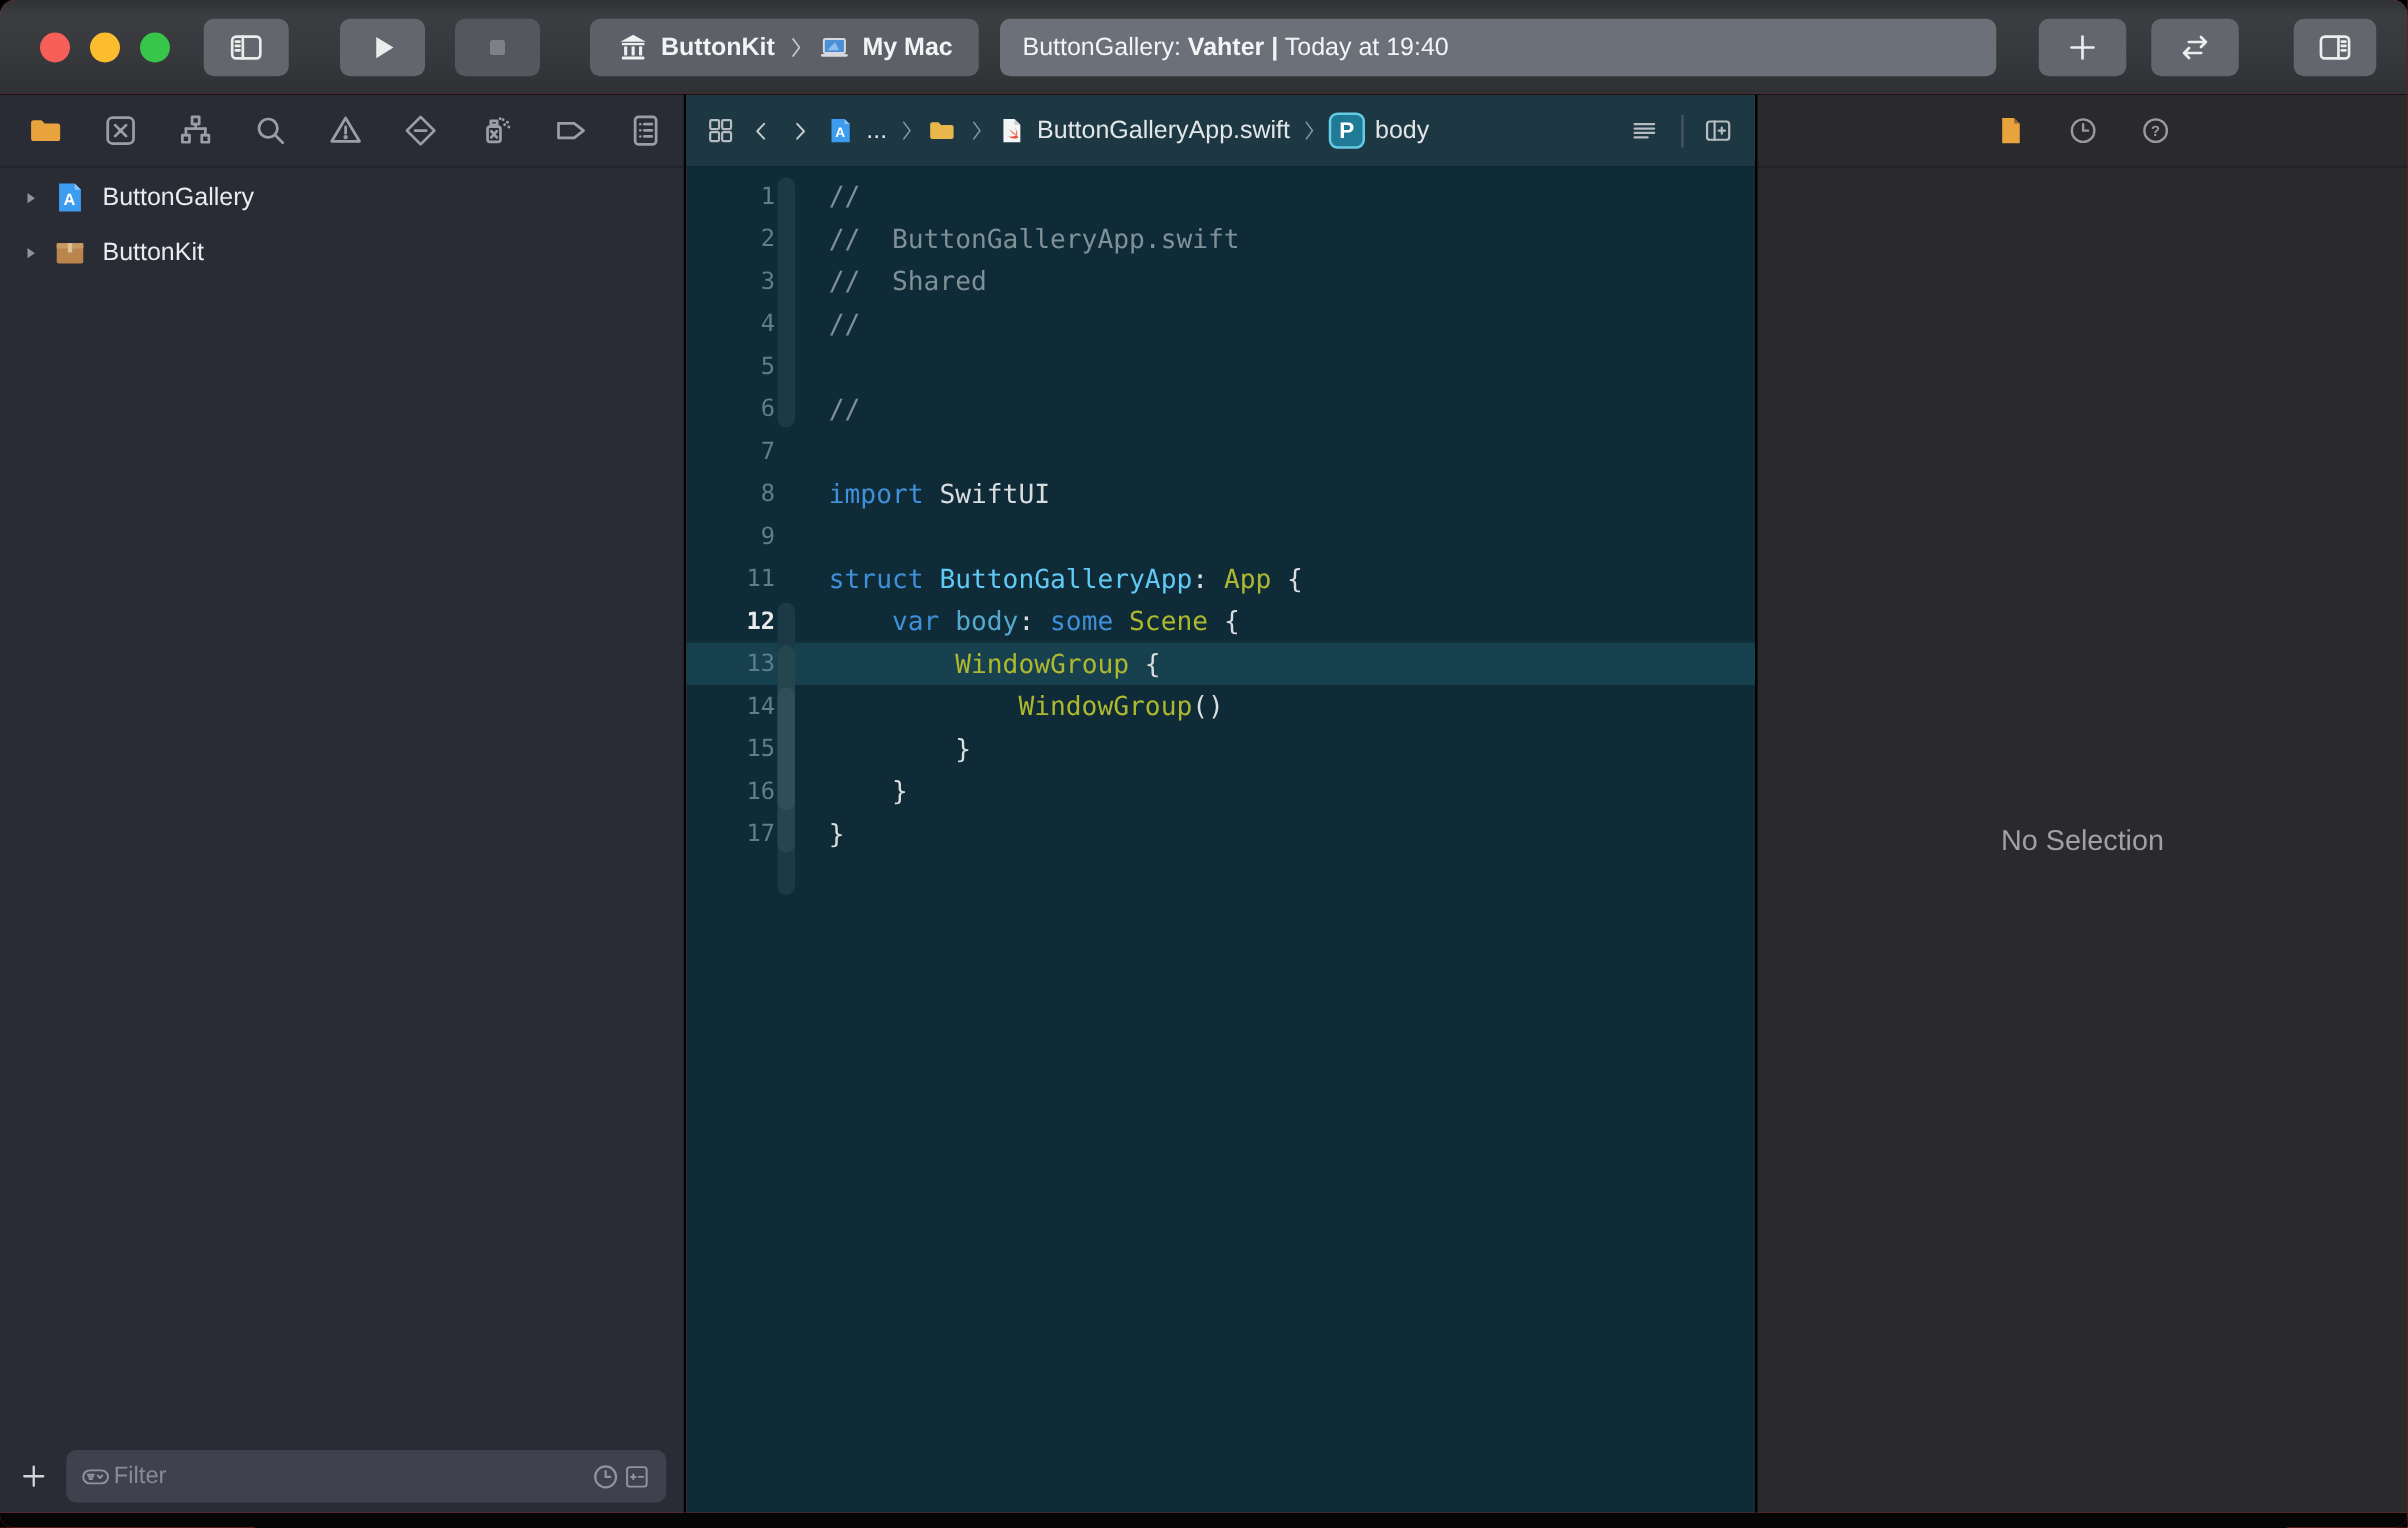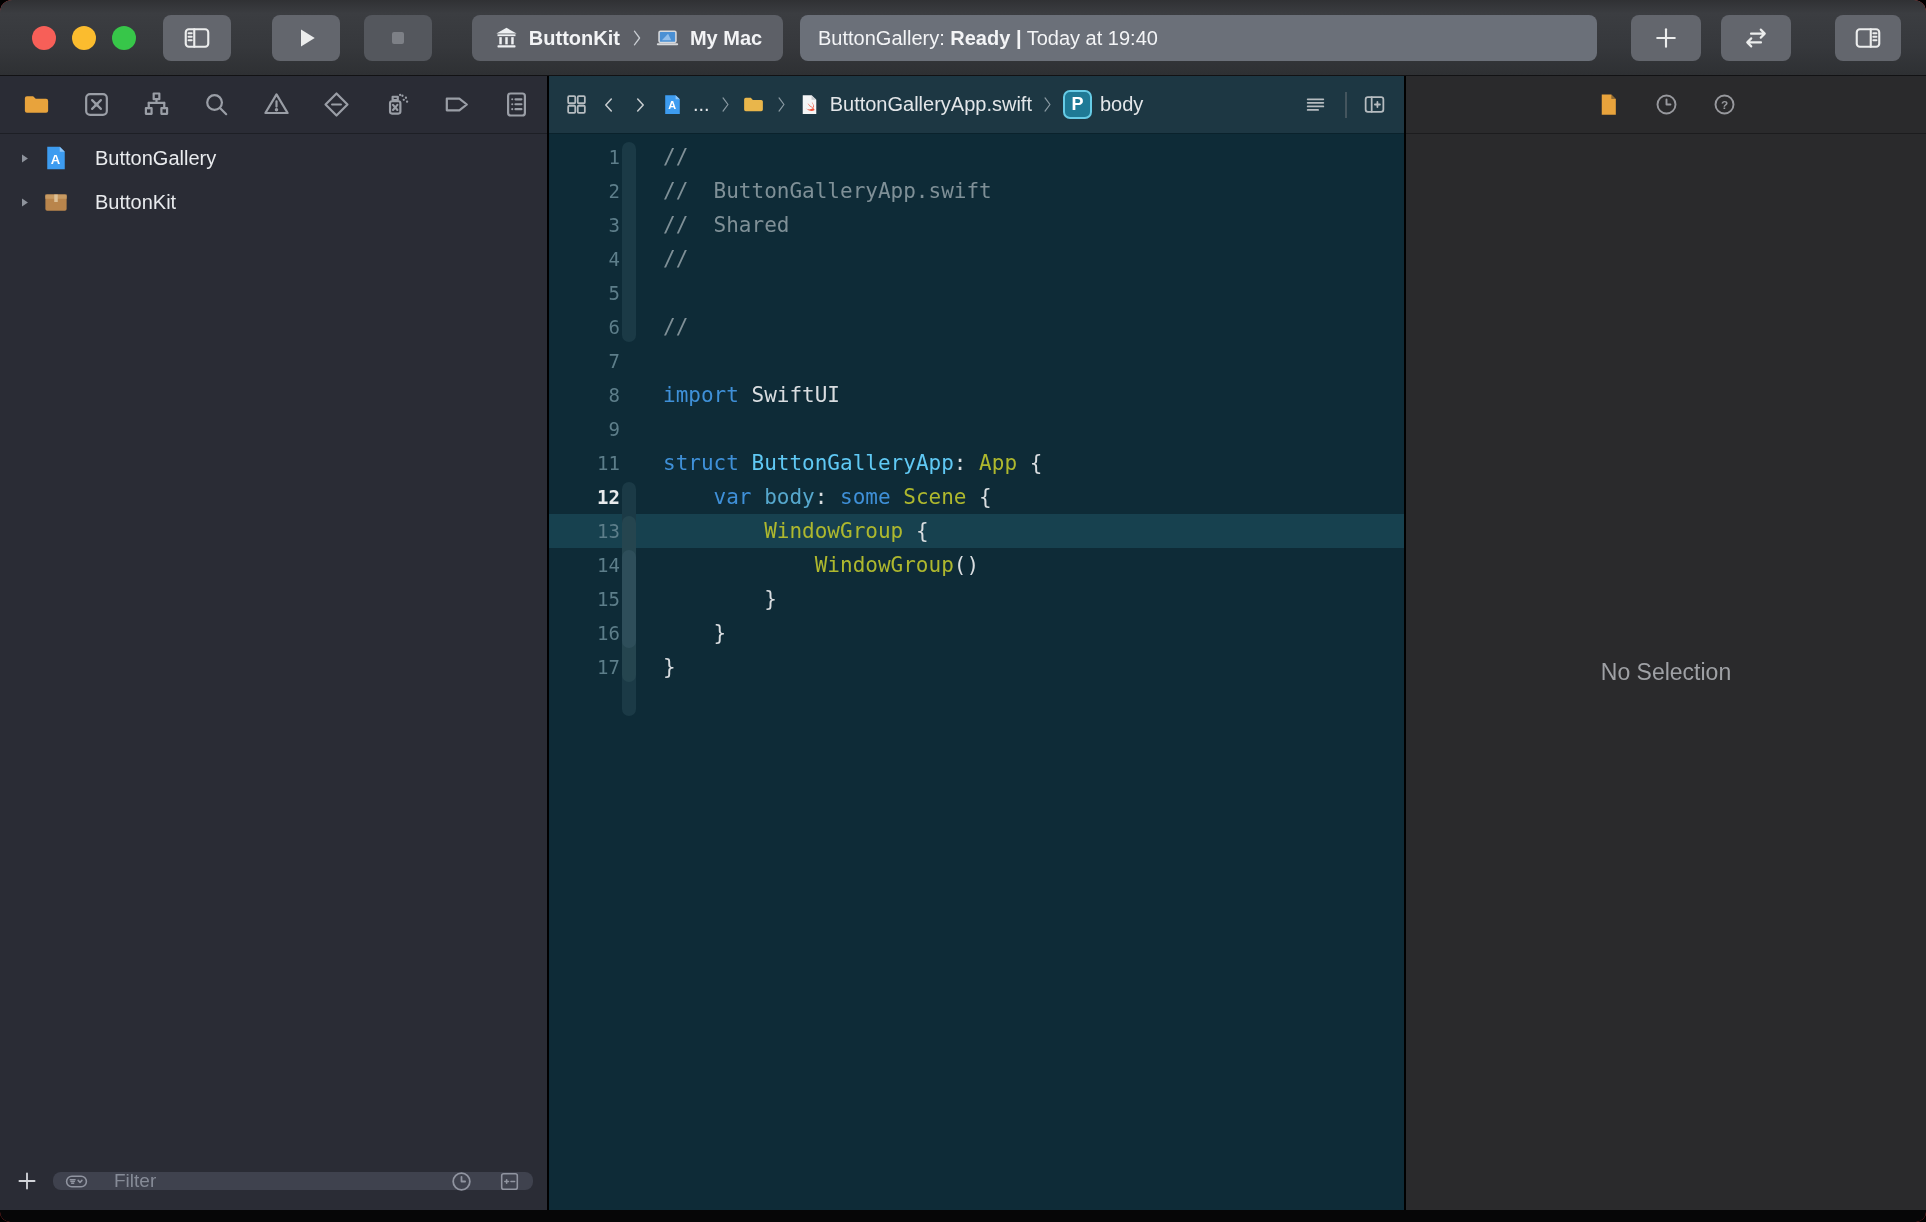--- a/index.html
+++ b/index.html
@@ -21,24 +21,24 @@
   .main{display:flex;height:1134px;}
   .navigator{width:549px;background:#2a2c35;display:flex;flex-direction:column;border-right:2px solid #000;box-sizing:border-box;}
   .nav-tabs{height:57px;border-bottom:1px solid #1d1f25;display:flex;align-items:center;padding-left:6px;flex:none;}
   .nav-tab{width:60px;height:57px;display:flex;align-items:center;justify-content:center;color:#9a9ea6;}
   .nav-tab.selected{color:var(--accent);}
   .nav-tab .icon{width:31px;height:31px;}
   .nav-tree{flex:1;padding-top:2px;overflow:hidden;}
   .nav-row{height:44px;display:flex;align-items:center;color:#e9ebee;font-size:20px;}
   .disclosure{width:15px;height:15px;margin-left:17px;color:#8e939c;flex:none;}
   .nav-icon{width:30px;height:30px;margin-left:9px;flex:none;}
-  .nav-label{margin-left:24px;}
+  .nav-label{margin-left:11px;}
   .nav-filter{height:50px;display:flex;align-items:center;padding:0 14px 4px 14px;gap:13px;flex:none;}
   .plus-small{width:26px;height:26px;color:#d3d5da;flex:none;}
-  .filter-field{flex:1;height:18px;background:#3f424e;border-radius:8px;display:flex;align-items:center;padding:0 11px;gap:23px;color:#9094a0;}
+  .filter-field{flex:1;height:42px;background:#3f424e;border-radius:8px;display:flex;align-items:center;padding:0 11px;gap:0;color:#9094a0;}
   .filter-field .icon{width:25px;height:25px;flex:none;}
   .filter-field input{flex:1;background:transparent;border:none;outline:none;color:#c6c9d0;font-size:19px;font-family:"Liberation Sans",sans-serif;min-width:0;}
   .filter-field input::placeholder{color:#868b97;}
 
   
   .editor{flex:1;background:var(--editor-bg);display:flex;flex-direction:column;min-width:0;}
   .jumpbar{height:57px;background:#1d3743;border-bottom:1px solid #0a222c;display:flex;align-items:center;padding:0 15px;gap:9px;color:#b6bcc0;font-size:20px;flex:none;}
   .jumpbar .icon{width:25px;height:25px;flex:none;}
   .jumpbar .chev{width:22px;height:22px;color:#c6cbce;}
   .crumbs{display:flex;align-items:center;gap:8px;}
@@ -126,21 +126,21 @@
           <svg viewBox="0 0 24 24">
             <rect x="4.5" y="5.5" width="15" height="10" rx="1.2" fill="#4a90d4" stroke="#d7d9dc" stroke-width="1.4"></rect>
             <path d="M7 13.5 L12.5 7.8 L15.3 13.5 Z" fill="#9ec7ef" opacity="0.85"></path>
             <rect x="2.5" y="16.2" width="19" height="1.9" rx="0.95" fill="#d7d9dc"></rect>
           </svg>
         </span>
       <span>My Mac</span>
     </div>
 
     <div class="tbtn status" style="left:800px;width:779px">
-      <span><span>ButtonGallery: </span><b>Ready |</b><span> Today at 19:40</span></span>
+      <span><span>ButtonGallery: </span><b>Vahter |</b><span> Today at 19:40</span></span>
     </div>
 
     <div class="tbtn" style="left:1631px;width:70px">
       <span class="icon">
           <svg viewBox="0 0 24 24" stroke="currentColor" fill="none" stroke-width="1.7" stroke-linecap="round" stroke-linejoin="round">
             <line x1="12" y1="5" x2="12" y2="19"></line>
             <line x1="5" y1="12" x2="19" y2="12"></line>
           </svg>
         </span>
     </div>

